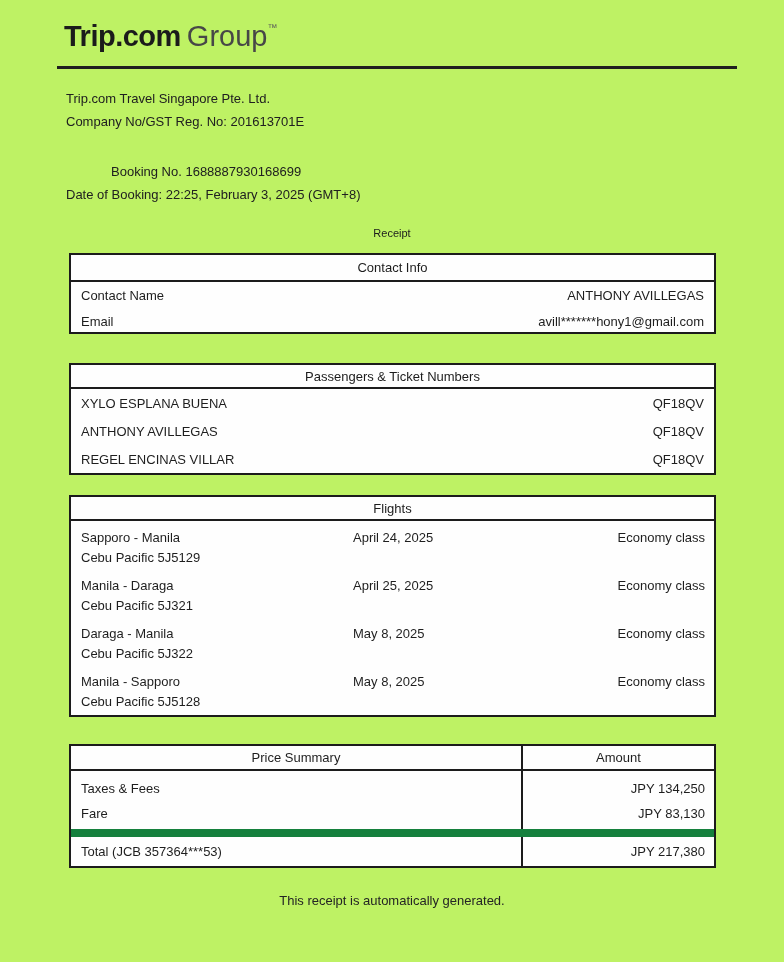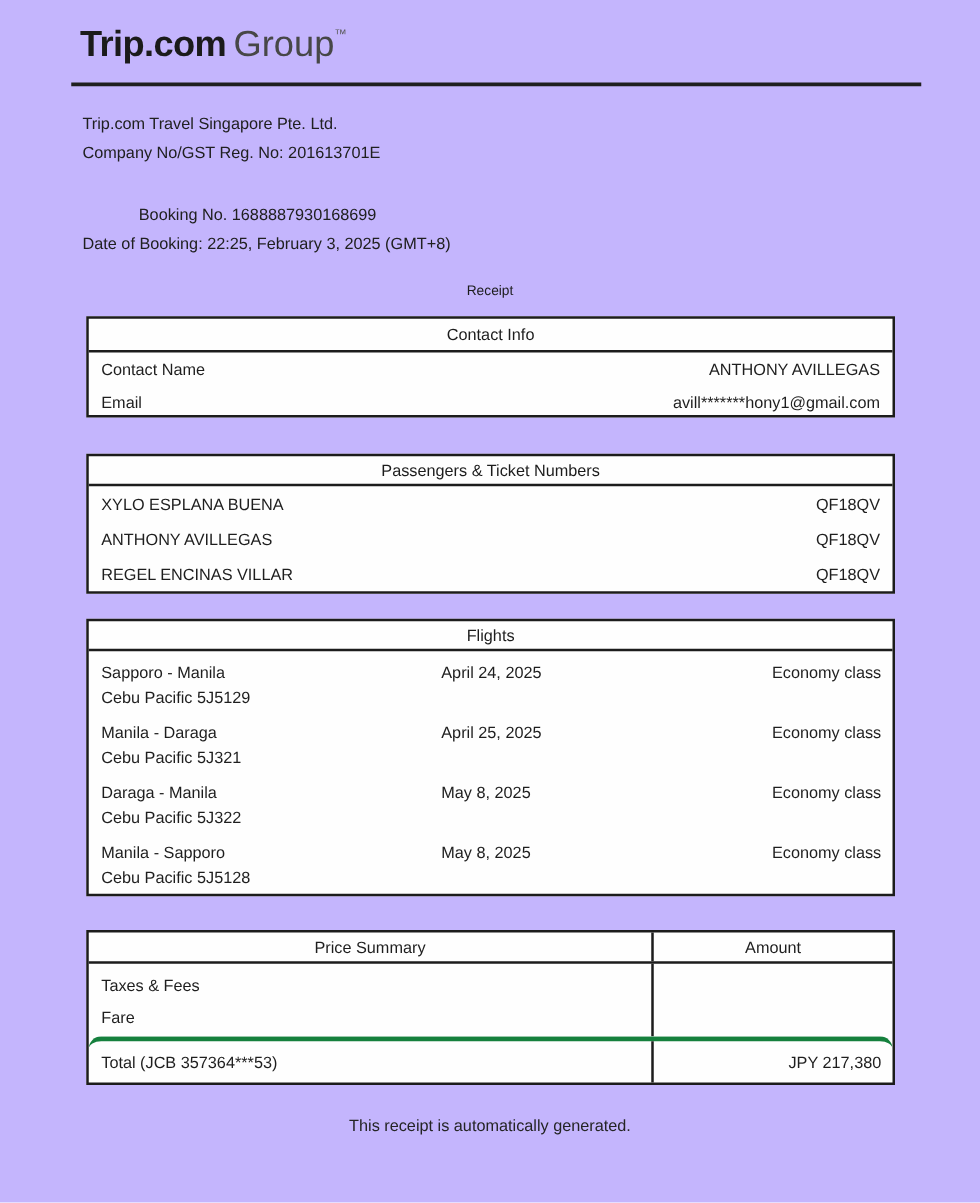--- a/index.html
+++ b/index.html
@@ -1,19 +1,19 @@
 <!DOCTYPE html>
 <html><head>
 <meta charset="utf-8">
 <style>
   * { margin:0; padding:0; box-sizing:border-box; }
   html,body { background:#ffffff; }
   body { font-family:"Liberation Sans","DejaVu Sans",sans-serif; color:#1e1e1e; }
   .page {
-    position:relative; width:784px; height:962px; background:#c4b5fd;
+    position:relative; width:784px; height:962px; background:#bef264;
     overflow:hidden; margin:0 auto;
   }
   
   .logo { position:absolute; left:64px; top:20px; font-size:29px; letter-spacing:-0.5px; white-space:nowrap; }
   .logo .bold { font-weight:bold; color:#1b1b1b; }
   .logo .light { font-weight:400; color:#474747; margin-left:6px; letter-spacing:0; }
   .logo .tm { font-size:10px; vertical-align:top; color:#5a5a5a; position:relative; top:2px; }
   .rule { position:absolute; left:57px; top:66px; width:680px; height:3px; background:#1f1f1f; }
 
   .line { position:absolute; left:66px; font-size:13px; color:#202020; white-space:nowrap; }
@@ -52,21 +52,21 @@
   
   .tbl-price { top:744px; height:124px; display:flex; flex-direction:column; }
   .p-head { display:flex; border-bottom:2px solid #1c1c1c; height:25px; font-size:13px; }
   .p-head-left { width:452px; border-right:2px solid #1c1c1c; display:flex; align-items:center; justify-content:center; }
   .p-head-right { flex:1; display:flex; align-items:center; justify-content:center; }
   .p-body { display:flex; height:58px; }
   .p-body-left { width:452px; border-right:2px solid #1c1c1c; padding:5px 0 0 10px; }
   .p-body-right { flex:1; padding:5px 9px 0 0; text-align:right; }
   .p-line { height:25px; display:flex; align-items:center; font-size:13px; }
   .p-body-right .p-line { justify-content:flex-end; }
-  .p-total { display:flex; border-top:4px solid #15803d; flex:1; font-size:13px;border-radius:10px; }
+  .p-total { display:flex; border-top:8px solid #15803d; flex:1; font-size:13px; }
   .p-total-left { width:452px; border-right:2px solid #1c1c1c; display:flex; align-items:center; padding-left:10px; }
   .p-total-right { flex:1; display:flex; align-items:center; justify-content:flex-end; padding-right:9px; }
 
   .footer { position:absolute; left:0; top:893px; width:784px; text-align:center; font-size:13px; color:#242424; }
 </style>
 </head>
 <body>
 
 <div class="page">
 
@@ -154,20 +154,24 @@
   <div class="tbl tbl-price">
     <div class="p-head">
       <div class="p-head-left">Price Summary</div>
       <div class="p-head-right">Amount</div>
     </div>
     <div class="p-body">
       <div class="p-body-left">
         <div class="p-line">Taxes &amp; Fees</div>
         <div class="p-line">Fare</div>
       </div>
+      <div class="p-body-right">
+        <div class="p-line">JPY 134,250</div>
+        <div class="p-line">JPY 83,130</div>
+      </div>
     </div>
     <div class="p-total">
       <div class="p-total-left">Total (JCB 357364***53)</div>
       <div class="p-total-right">JPY 217,380</div>
     </div>
   </div>
 
   <div class="footer">This receipt is automatically generated.</div>
 
 </div>

